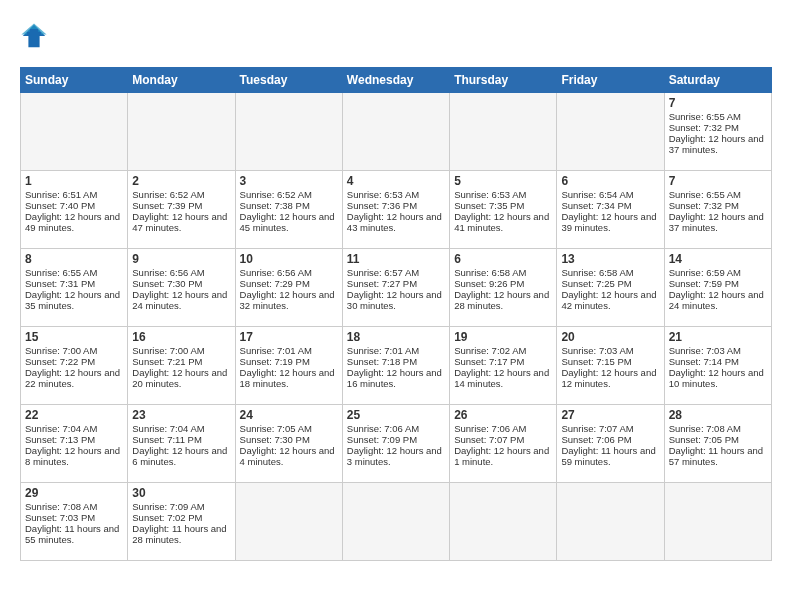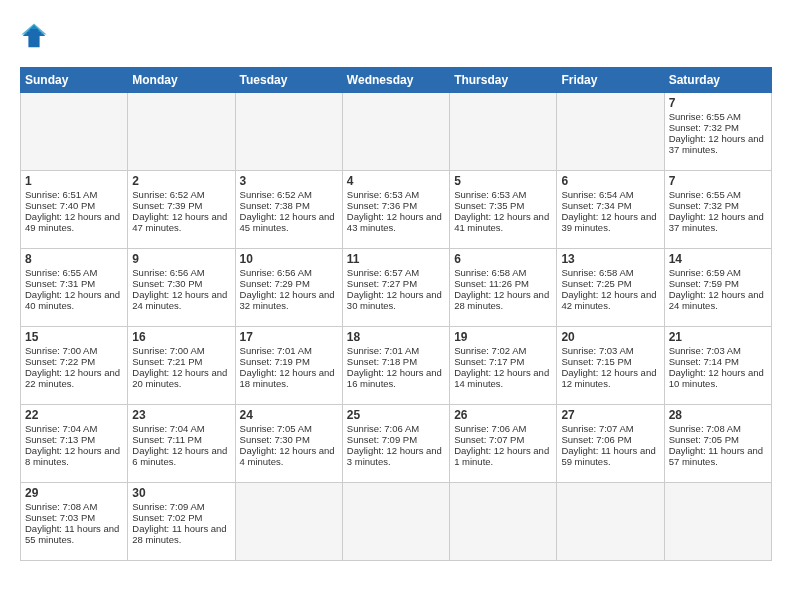--- a/index.html
+++ b/index.html
@@ -142,25 +142,25 @@
         <tr>
           <td><span class="day-num">1</span><span>Sunrise: 6:51 AM</span><br><span>Sunset: 7:40 PM</span><br><span>Daylight: 12 hours and 49 minutes.</span></td>
           <td><span class="day-num">2</span><span>Sunrise: 6:52 AM</span><br><span>Sunset: 7:39 PM</span><br><span>Daylight: 12 hours and 47 minutes.</span></td>
           <td><span class="day-num">3</span><span>Sunrise: 6:52 AM</span><br><span>Sunset: 7:38 PM</span><br><span>Daylight: 12 hours and 45 minutes.</span></td>
           <td><span class="day-num">4</span><span>Sunrise: 6:53 AM</span><br><span>Sunset: 7:36 PM</span><br><span>Daylight: 12 hours and 43 minutes.</span></td>
           <td><span class="day-num">5</span><span>Sunrise: 6:53 AM</span><br><span>Sunset: 7:35 PM</span><br><span>Daylight: 12 hours and 41 minutes.</span></td>
           <td><span class="day-num">6</span><span>Sunrise: 6:54 AM</span><br><span>Sunset: 7:34 PM</span><br><span>Daylight: 12 hours and 39 minutes.</span></td>
           <td><span class="day-num">7</span><span>Sunrise: 6:55 AM</span><br><span>Sunset: 7:32 PM</span><br><span>Daylight: 12 hours and 37 minutes.</span></td>
         </tr>
         <tr>
-          <td><span class="day-num">8</span><span>Sunrise: 6:55 AM</span><br><span>Sunset: 7:31 PM</span><br><span>Daylight: 12 hours and 40 minutes.</span></td>
+          <td><span class="day-num">8</span><span>Sunrise: 6:55 AM</span><br><span>Sunset: 7:31 PM</span><br><span>Daylight: 12 hours and 35 minutes.</span></td>
           <td><span class="day-num">9</span><span>Sunrise: 6:56 AM</span><br><span>Sunset: 7:30 PM</span><br><span>Daylight: 12 hours and 24 minutes.</span></td>
           <td><span class="day-num">10</span><span>Sunrise: 6:56 AM</span><br><span>Sunset: 7:29 PM</span><br><span>Daylight: 12 hours and 32 minutes.</span></td>
           <td><span class="day-num">11</span><span>Sunrise: 6:57 AM</span><br><span>Sunset: 7:27 PM</span><br><span>Daylight: 12 hours and 30 minutes.</span></td>
-          <td><span class="day-num">6</span><span>Sunrise: 6:58 AM</span><br><span>Sunset: 11:26 PM</span><br><span>Daylight: 12 hours and 28 minutes.</span></td>
+          <td><span class="day-num">6</span><span>Sunrise: 6:58 AM</span><br><span>Sunset: 9:26 PM</span><br><span>Daylight: 12 hours and 28 minutes.</span></td>
           <td><span class="day-num">13</span><span>Sunrise: 6:58 AM</span><br><span>Sunset: 7:25 PM</span><br><span>Daylight: 12 hours and 42 minutes.</span></td>
           <td><span class="day-num">14</span><span>Sunrise: 6:59 AM</span><br><span>Sunset: 7:59 PM</span><br><span>Daylight: 12 hours and 24 minutes.</span></td>
         </tr>
         <tr>
           <td><span class="day-num">15</span><span>Sunrise: 7:00 AM</span><br><span>Sunset: 7:22 PM</span><br><span>Daylight: 12 hours and 22 minutes.</span></td>
           <td><span class="day-num">16</span><span>Sunrise: 7:00 AM</span><br><span>Sunset: 7:21 PM</span><br><span>Daylight: 12 hours and 20 minutes.</span></td>
           <td><span class="day-num">17</span><span>Sunrise: 7:01 AM</span><br><span>Sunset: 7:19 PM</span><br><span>Daylight: 12 hours and 18 minutes.</span></td>
           <td><span class="day-num">18</span><span>Sunrise: 7:01 AM</span><br><span>Sunset: 7:18 PM</span><br><span>Daylight: 12 hours and 16 minutes.</span></td>
           <td><span class="day-num">19</span><span>Sunrise: 7:02 AM</span><br><span>Sunset: 7:17 PM</span><br><span>Daylight: 12 hours and 14 minutes.</span></td>
           <td><span class="day-num">20</span><span>Sunrise: 7:03 AM</span><br><span>Sunset: 7:15 PM</span><br><span>Daylight: 12 hours and 12 minutes.</span></td>

